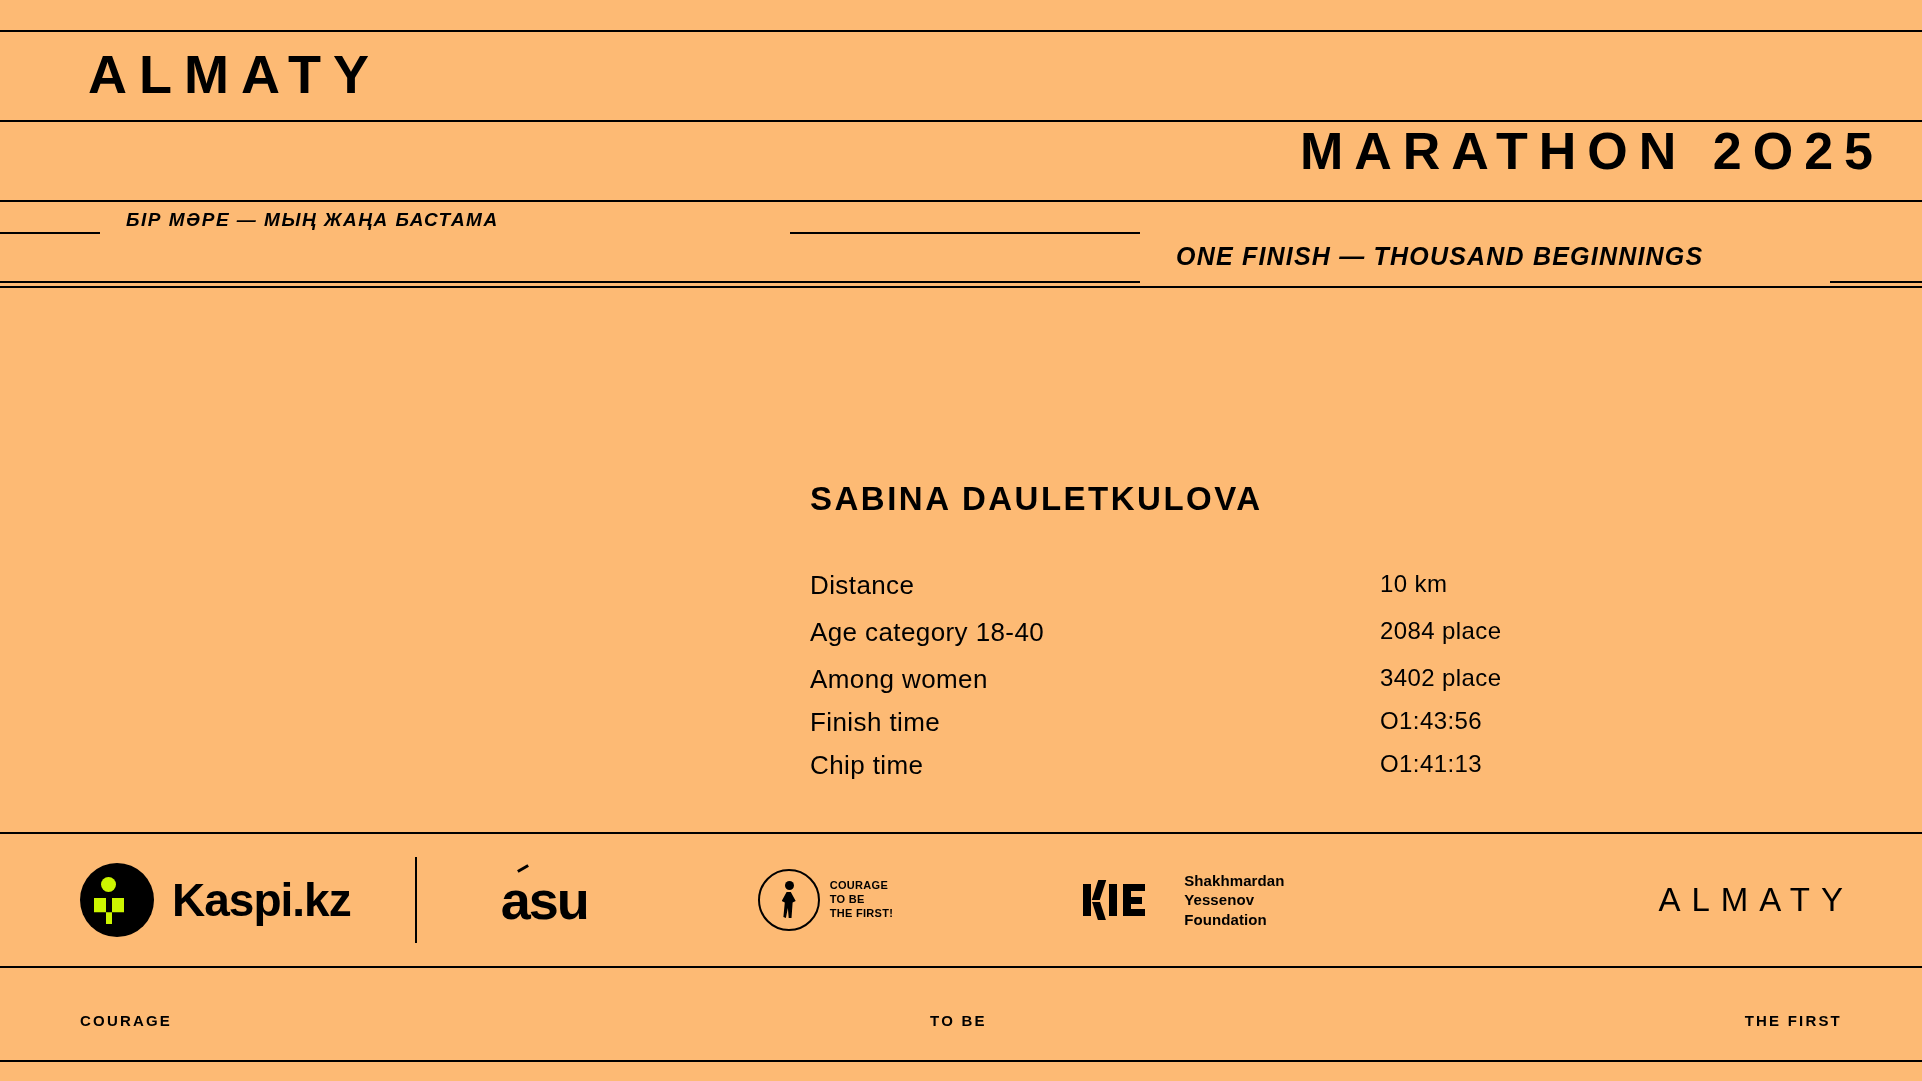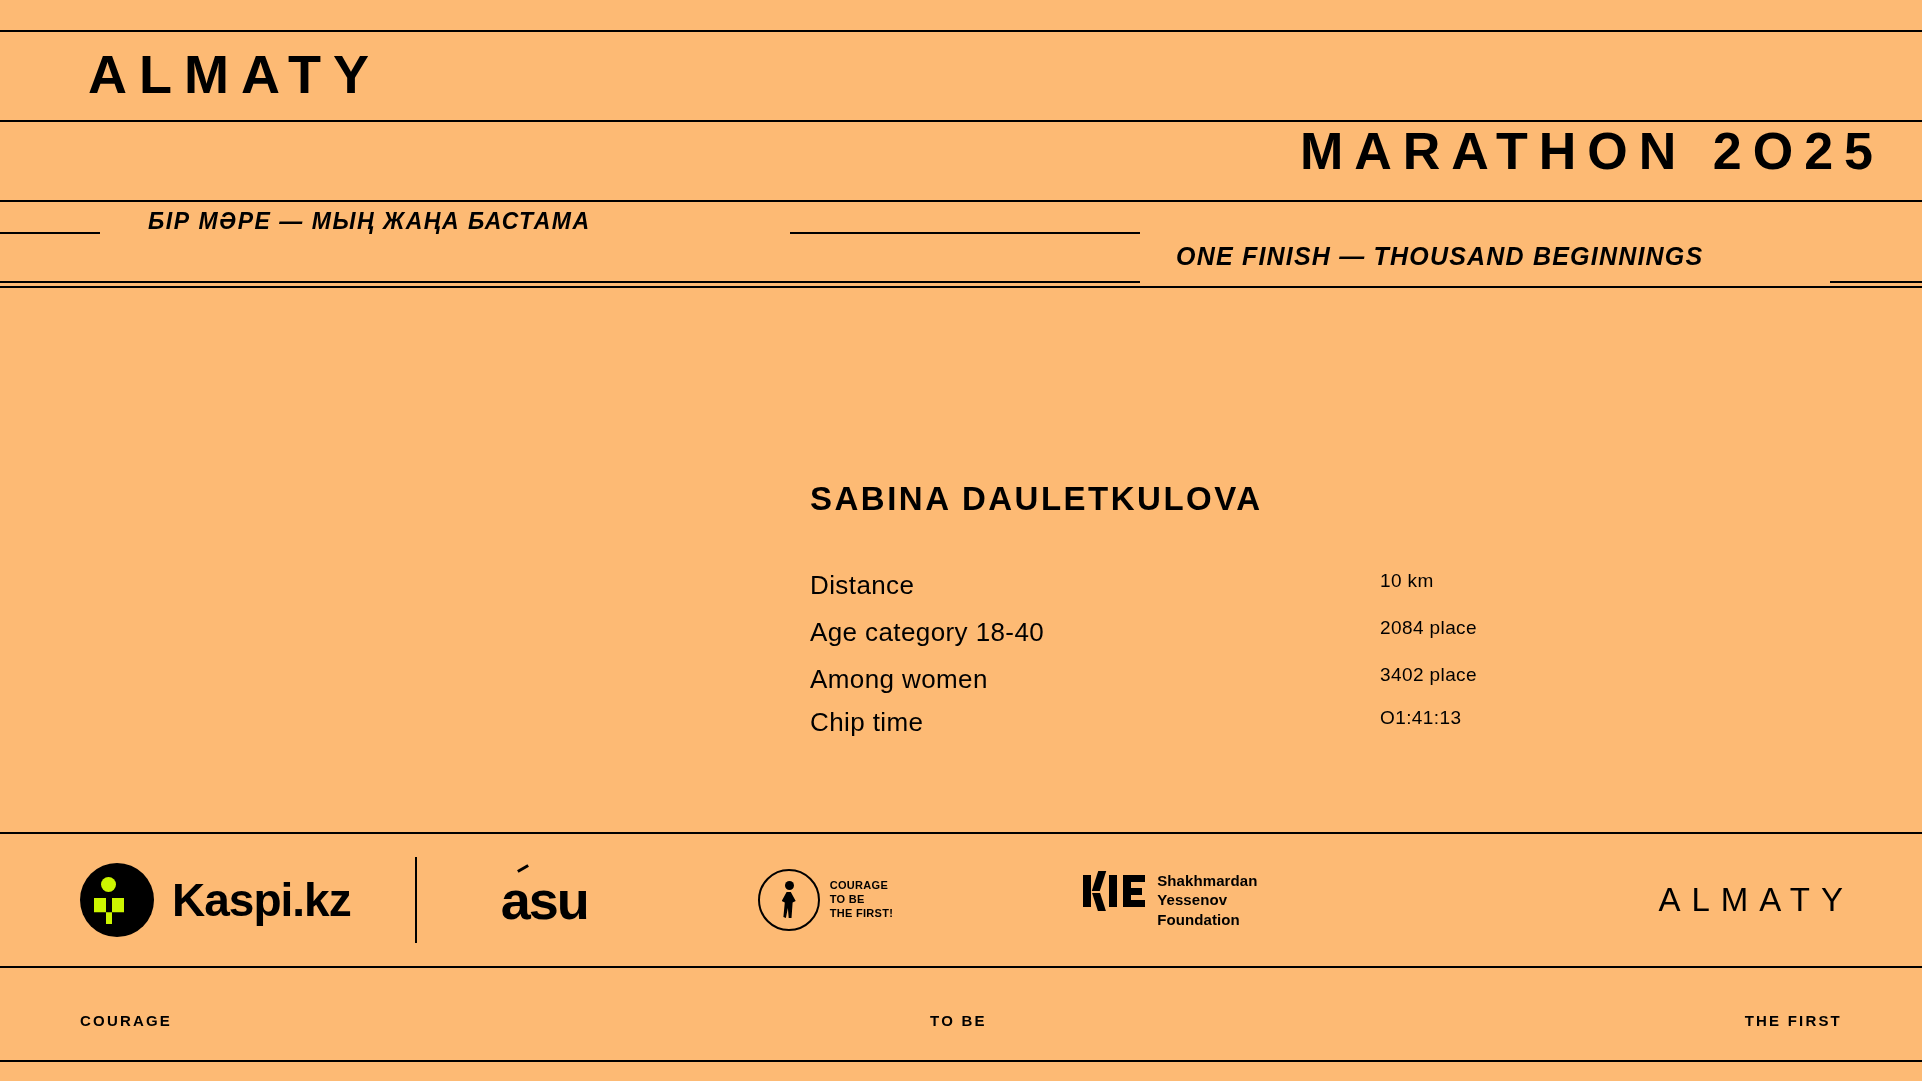--- a/index.html
+++ b/index.html
@@ -63,23 +63,23 @@
     position: absolute;
     right: 38px;
     top: 125px;
     font-size: 52px;
     font-weight: 700;
     letter-spacing: 11px;
     line-height: 1;
   }
   .slogan-kz {
     position: absolute;
-    left: 148px;
+    left: 126px;
     top: 210px;
-    font-size: 23px;
+    font-size: 19px;
     font-weight: 700;
     font-style: italic;
     letter-spacing: 1.5px;
     line-height: 1;
     text-align: center;
   }
   .slogan-en {
     position: absolute;
     left: 1176px;
     top: 244px;
@@ -119,21 +119,21 @@
     display: flex;
     align-items: flex-start;
     margin-bottom: 16px;
   }
   .result-label {
     width: 570px;
     font-size: 26px;
     letter-spacing: 0.4px;
   }
   .result-value {
-    font-size: 19px;
+    font-size: 24px;
     letter-spacing: 0.4px;
   }
   .result-row.tight { margin-bottom: 12px; }
 
   
   .sponsors {
     position: absolute;
     left: 0;
     top: 834px;
     width: 1922px;
@@ -241,21 +241,22 @@
   .courage-lines {
     font-size: 11px;
     font-weight: 700;
     line-height: 1.25;
     letter-spacing: 0.3px;
   }
 
   .sp-syf {
     margin-left: 190px;
     display: flex;
-    align-items: flex-start;
+    align-items: center;
+    gap: 27px;
   }
   .syf-mark {
     width: 62px;
     height: 40px;
     margin-right: 12px;
     position: relative;
     flex: none;
   }
   .syf-mark i {
     position: absolute;
@@ -327,20 +328,24 @@
       <div class="result-label">Distance</div>
       <div class="result-value">10 km</div>
     </div>
     <div class="result-row">
       <div class="result-label">Age category 18-40</div>
       <div class="result-value">2084 place</div>
     </div>
     <div class="result-row tight">
       <div class="result-label">Among women</div>
       <div class="result-value">3402 place</div>
+    </div>
+    <div class="result-row tight">
+      <div class="result-label">Finish time</div>
+      <div class="result-value">O1:43:56</div>
     </div>
     <div class="result-row">
       <div class="result-label">Chip time</div>
       <div class="result-value">O1:41:13</div>
     </div>
   </div>
 
   <div class="sponsors">
 
     <div class="sponsor sp-kaspi">

